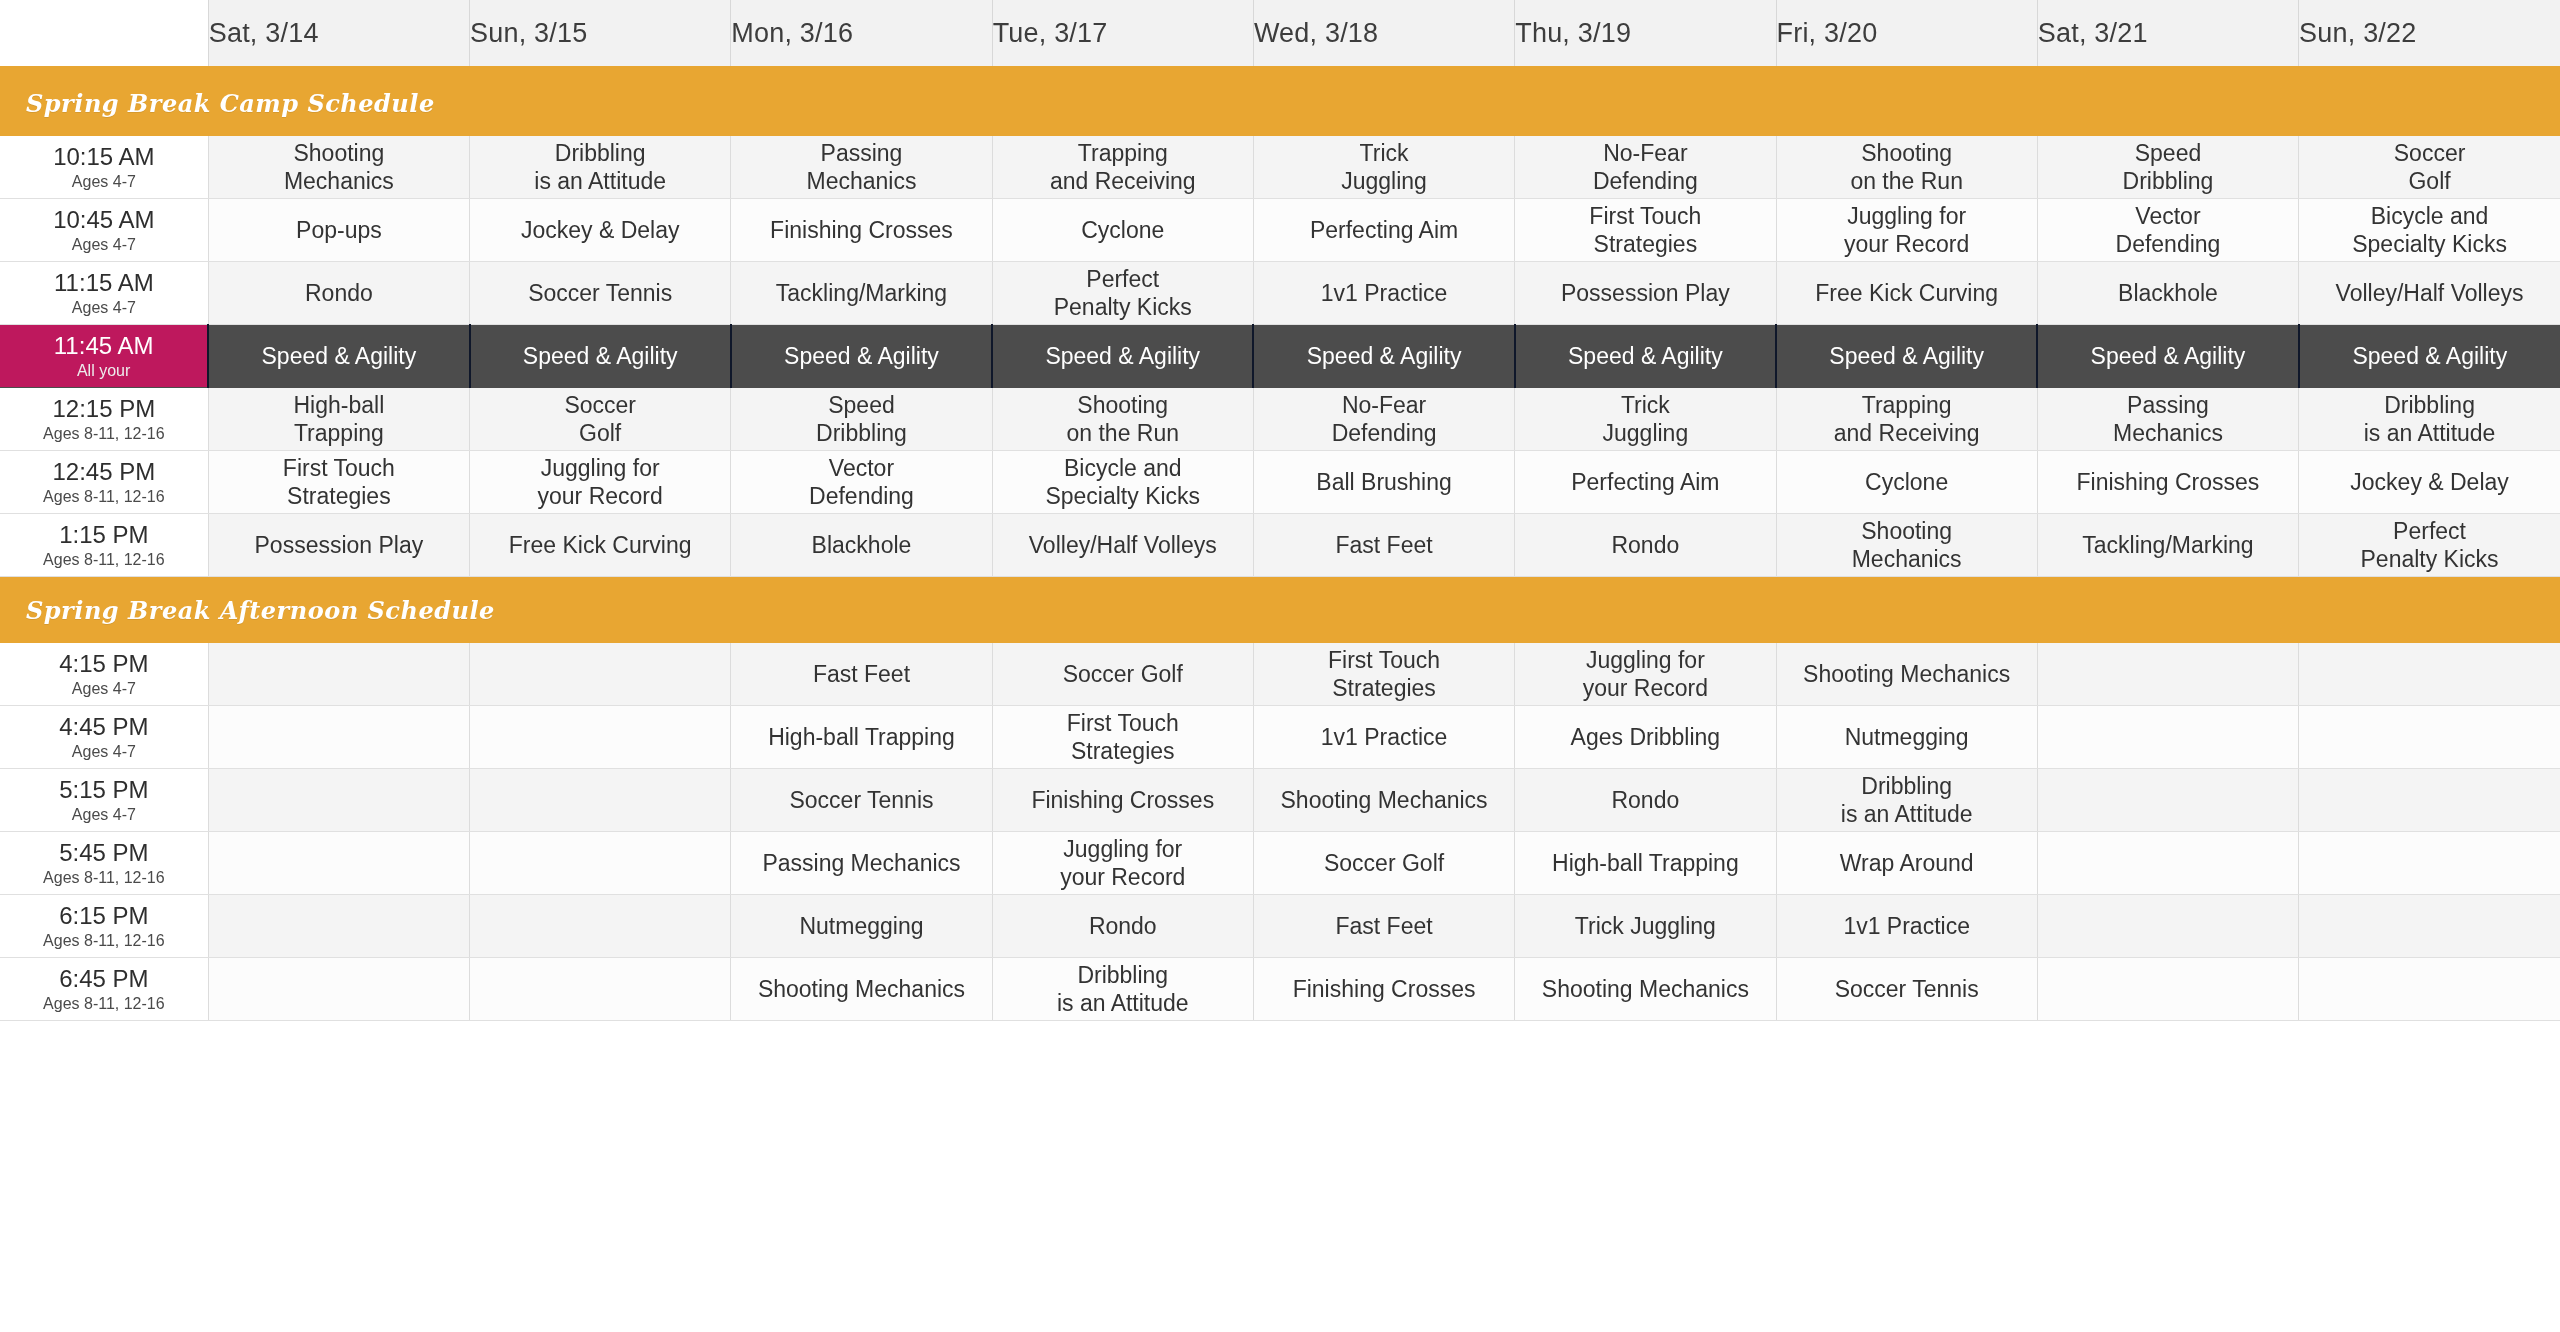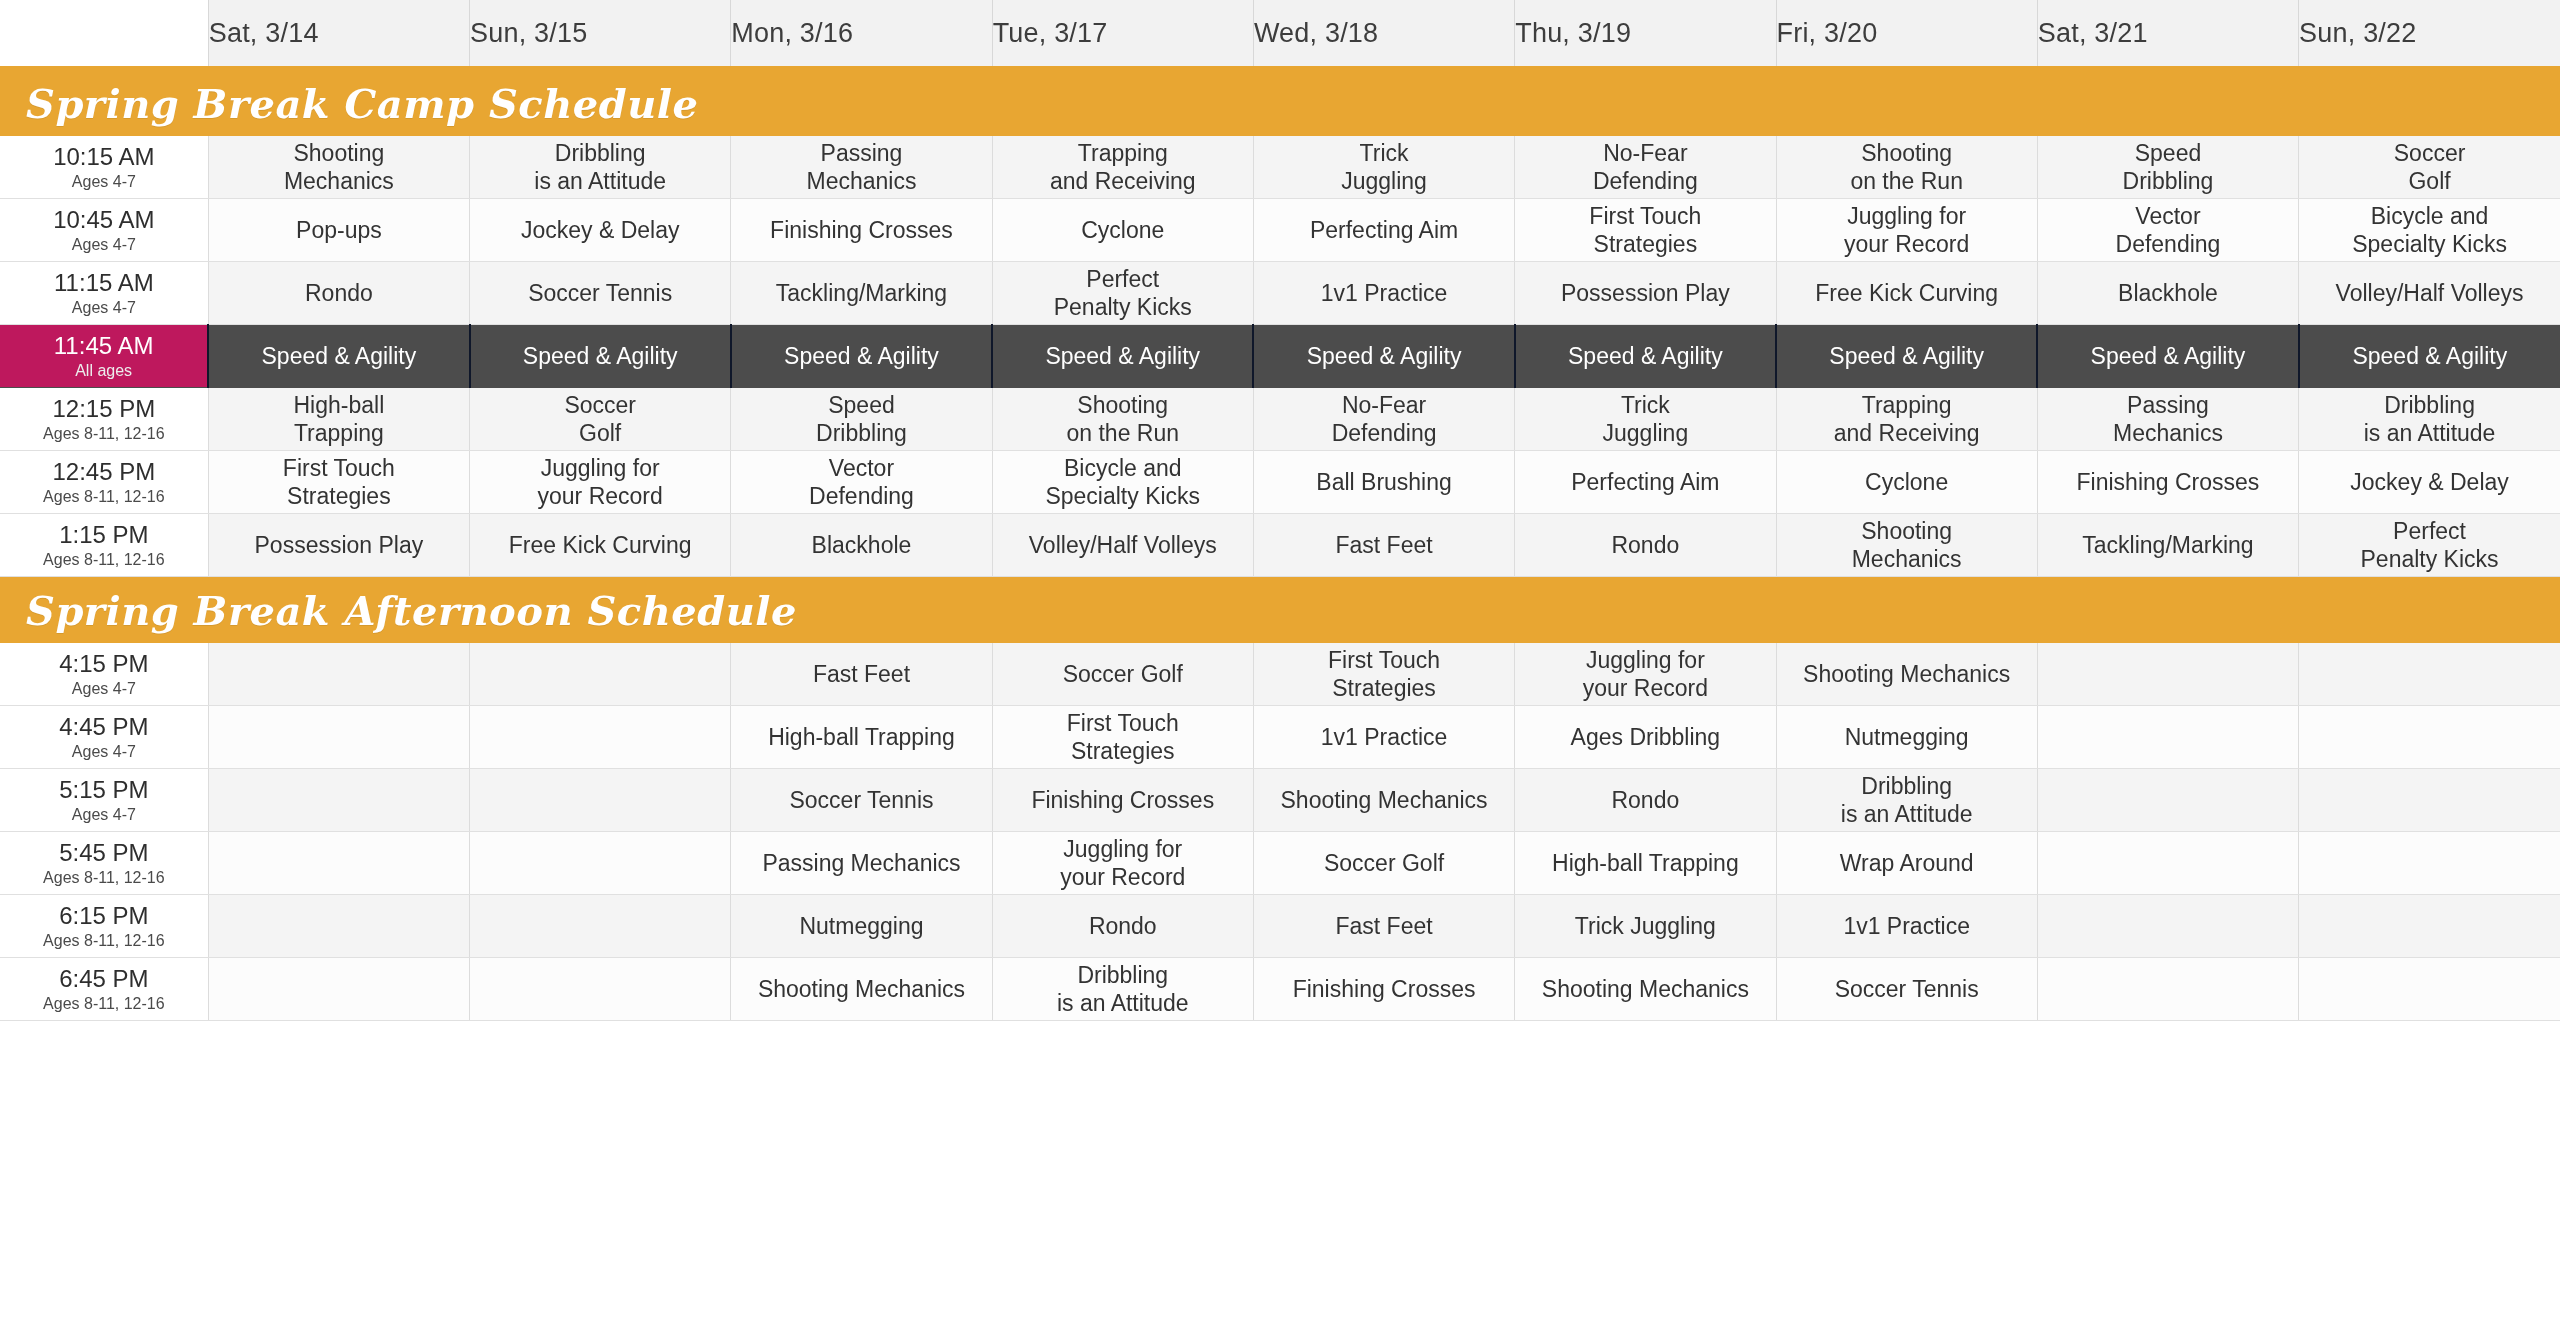--- a/index.html
+++ b/index.html
@@ -48,21 +48,21 @@
   .banner td {
     background: #e8a632;
     height: 66px;
     vertical-align: middle;
     padding-left: 26px;
   }
   .banner-text {
     font-family: "DejaVu Serif", serif;
     font-style: italic;
     font-weight: bold;
-    font-size: 40px;
+    font-size: 24px;
     color: #ffffff;
     letter-spacing: 0.5px;
     text-shadow: 0 1px 0 rgba(0,0,0,0.08);
   }
 
   
   .time-cell {
     background: #ffffff;
     text-align: center;
     vertical-align: middle;
@@ -258,21 +258,21 @@
         <td class="act-cell">
           <span class="nowrap-line">Blackhole</span>
         </td>
         <td class="act-cell">
           <span class="nowrap-line">Volley/Half Volleys</span>
         </td>
       </tr>
       <tr class="highlight even">
         <td class="time-cell">
           <span class="time-main">11:45 AM</span>
-          <span class="time-sub">All ages</span>
+          <span class="time-sub">All your</span>
         </td>
         <td class="act-cell">
           <span class="nowrap-line">Speed &amp; Agility</span>
         </td>
         <td class="act-cell">
           <span class="nowrap-line">Speed &amp; Agility</span>
         </td>
         <td class="act-cell">
           <span class="nowrap-line">Speed &amp; Agility</span>
         </td>

